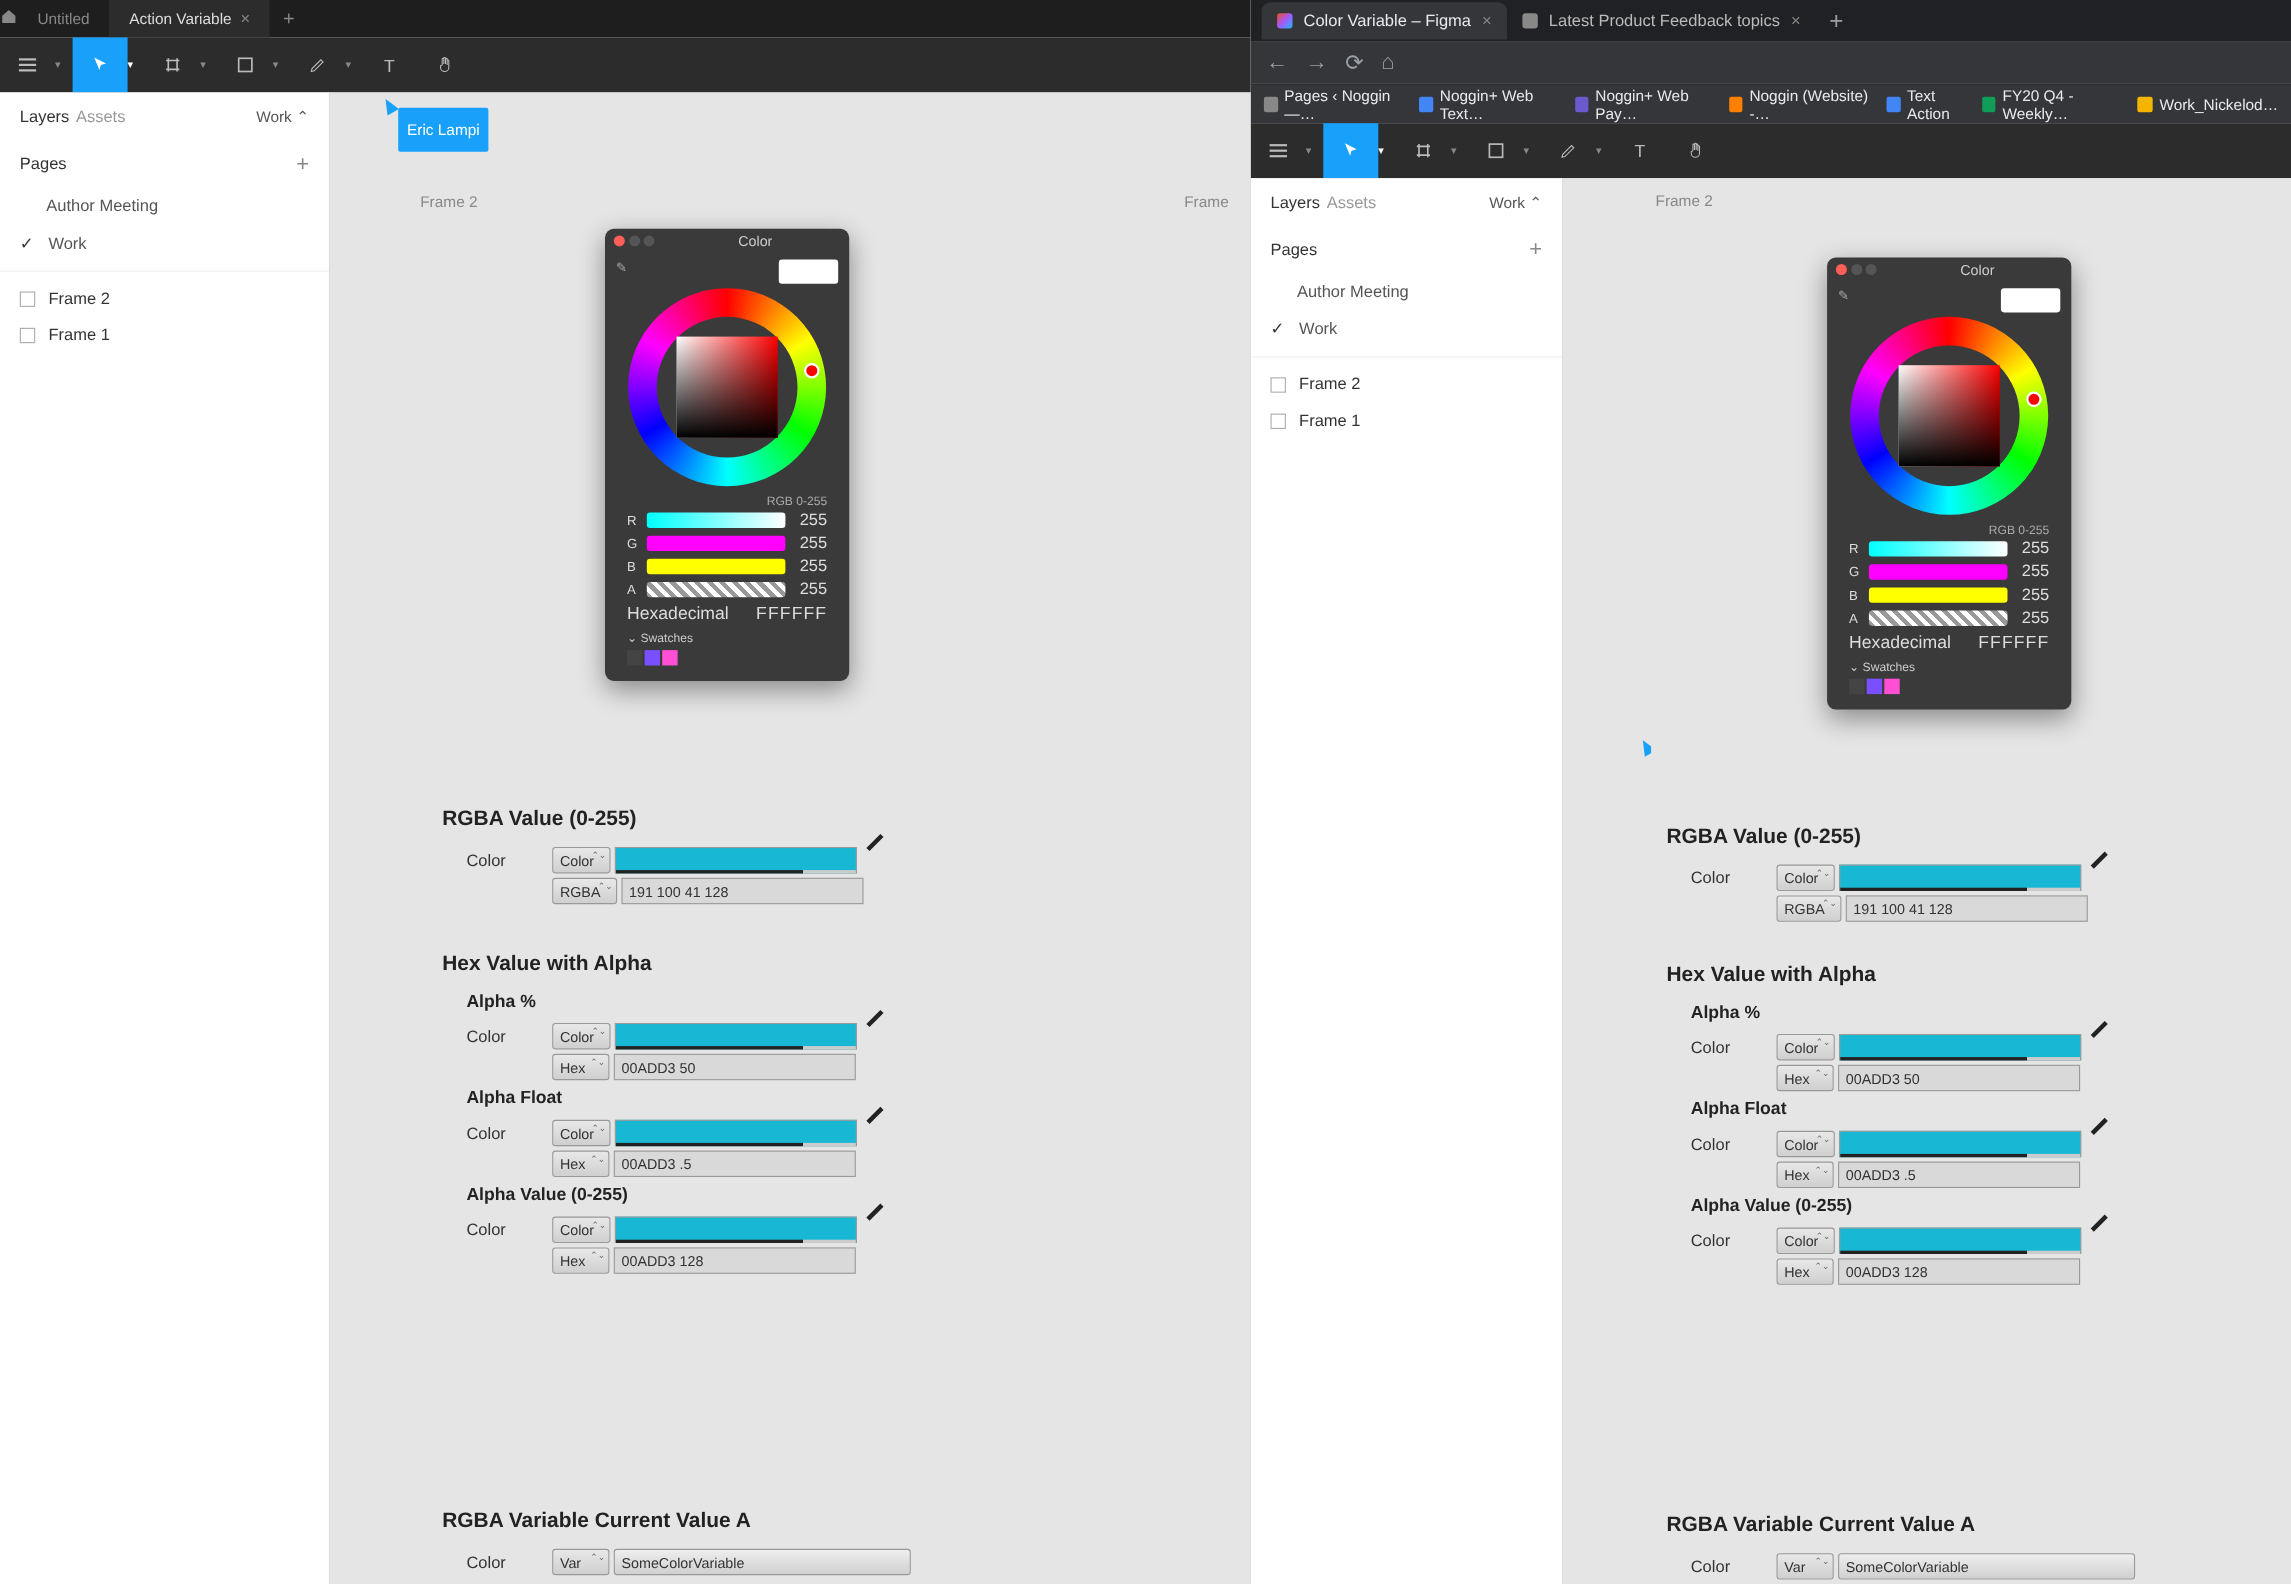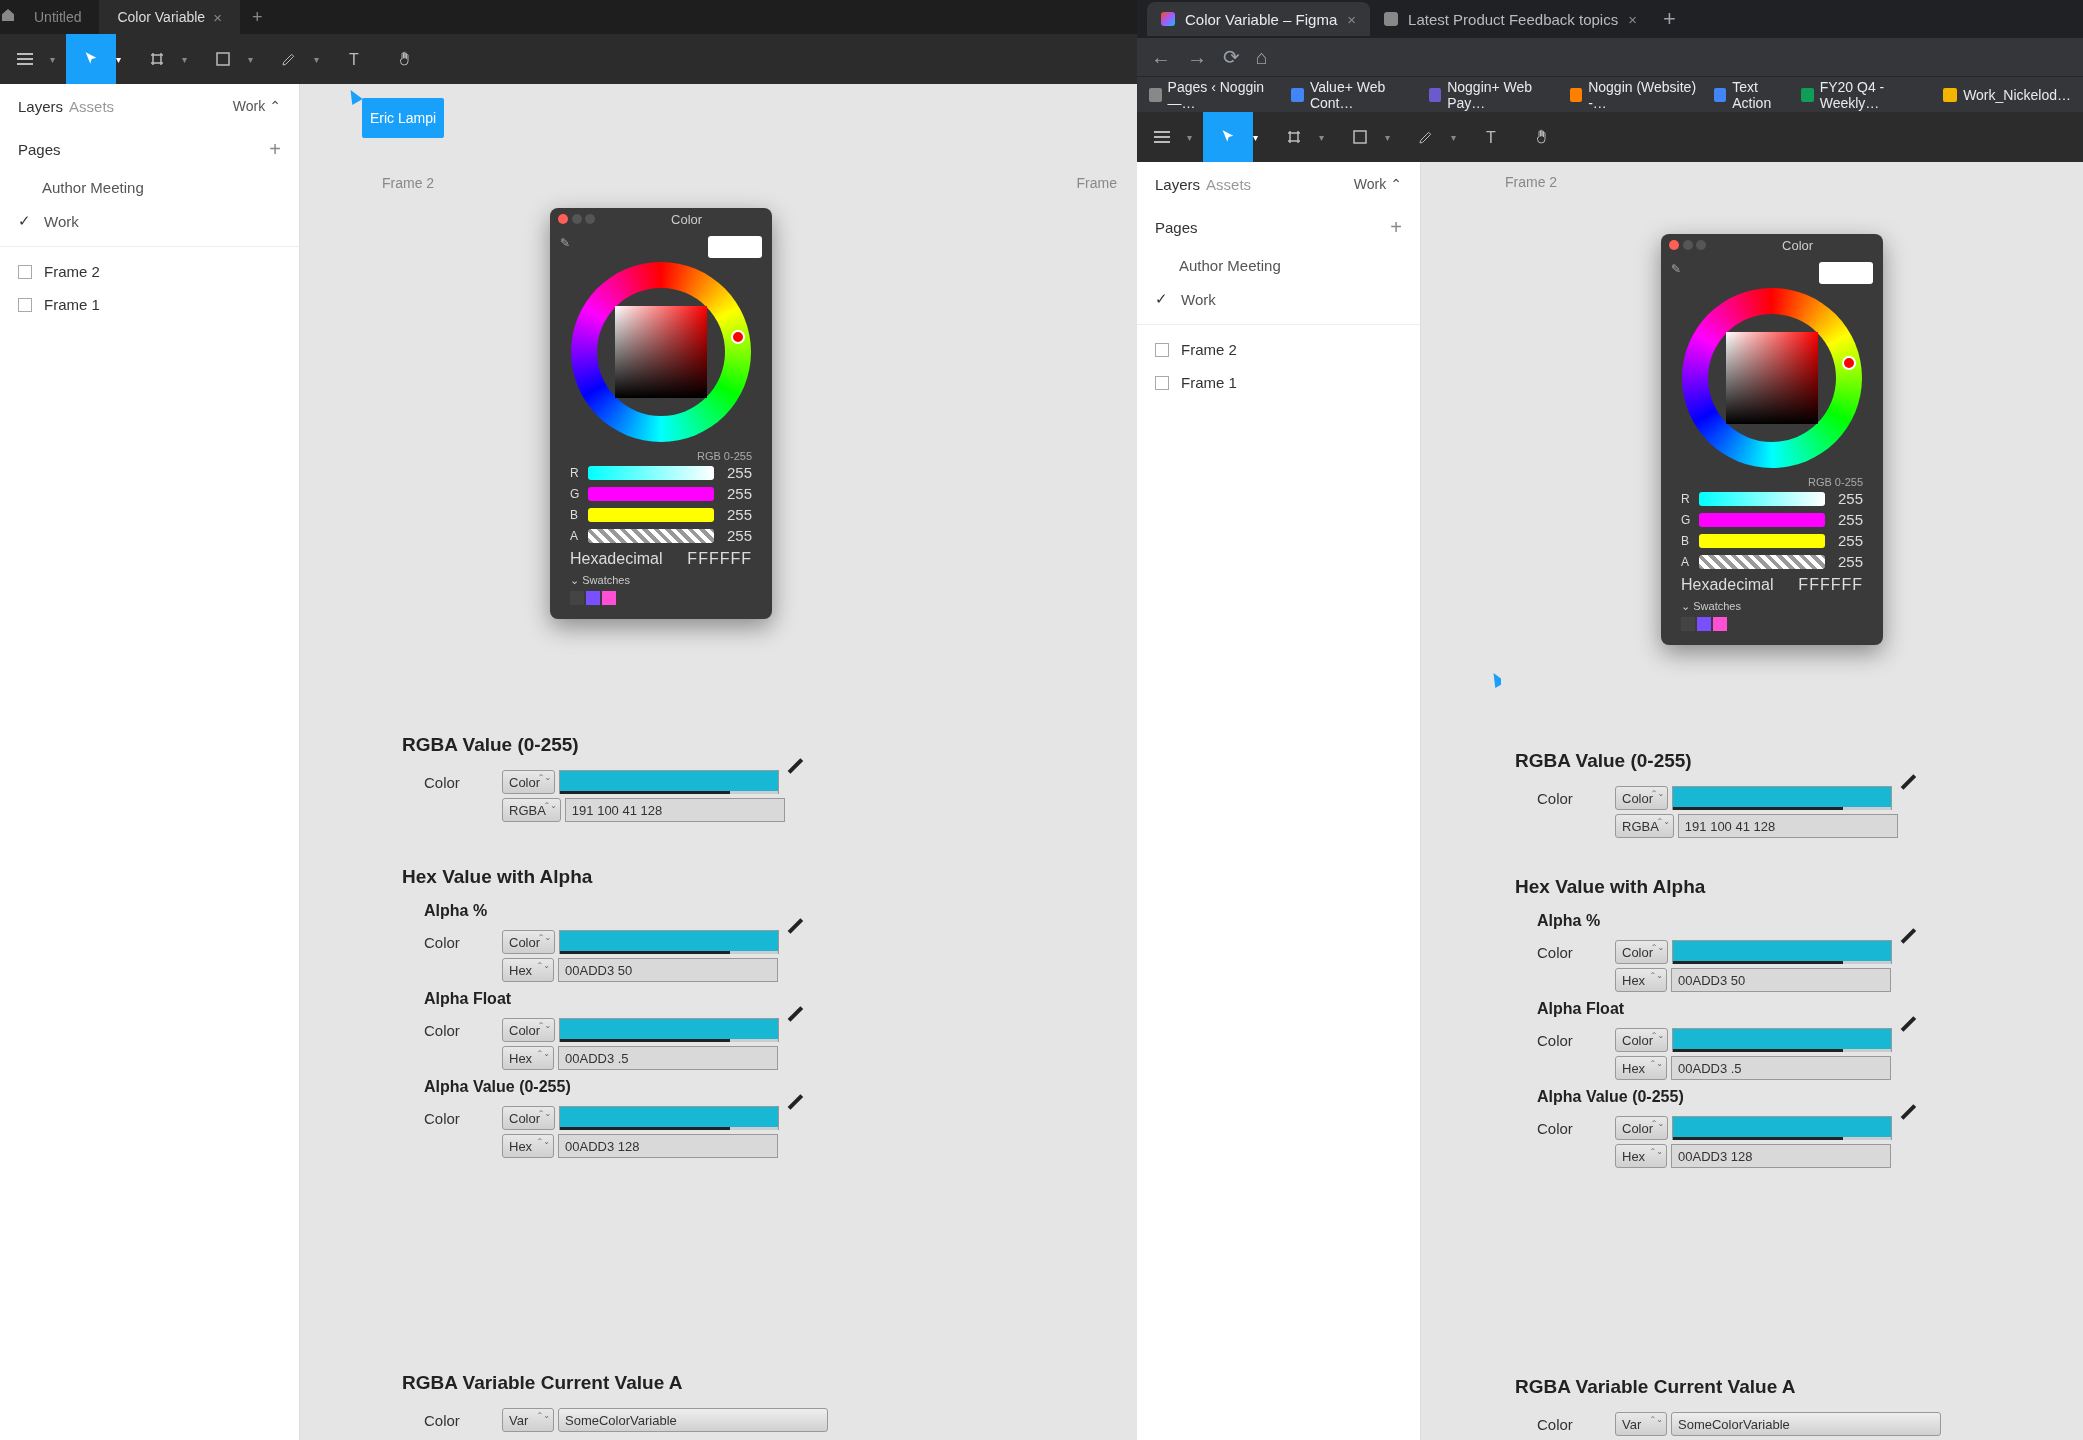--- a/index.html
+++ b/index.html
@@ -107,21 +107,21 @@
   <div class="app-tabs">
     <div class="home-ico">
       <svg width="16" height="16" viewBox="0 0 24 24" fill="#888">
           <path d="M3 11l9-8 9 8v10H3z"></path>
         </svg>
     </div>
     <div class="app-tab">
       <span>Untitled</span>
     </div>
     <div class="app-tab active">
-      <span>Color Variable</span>
+      <span>Action Variable</span>
       <span class="close-x">×</span>
     </div>
     <div class="app-tab-plus">+</div>
   </div>
 
   <div class="toolbar">
     <div class="tool-btn">
         <svg width="16" height="16">
           <rect width="16" height="2" y="2"></rect>
           <rect width="16" height="2" y="7"></rect>
@@ -340,21 +340,21 @@
     <span class="addr-btn">⟳</span>
     <span class="addr-btn">⌂</span>
   </div>
   <div class="bookmarks-bar">
     <div class="bookmark">
         <span class="bm-ico" style="background:#888"></span>
         <span>Pages ‹ Noggin —…</span>
       </div>
     <div class="bookmark">
         <span class="bm-ico" style="background:#4285f4"></span>
-        <span>Value+ Web Cont…</span>
+        <span>Noggin+ Web Text…</span>
       </div>
     <div class="bookmark">
         <span class="bm-ico" style="background:#6a5acd"></span>
         <span>Noggin+ Web Pay…</span>
       </div>
     <div class="bookmark">
         <span class="bm-ico" style="background:#ff7f00"></span>
         <span>Noggin (Website) -…</span>
       </div>
     <div class="bookmark">

